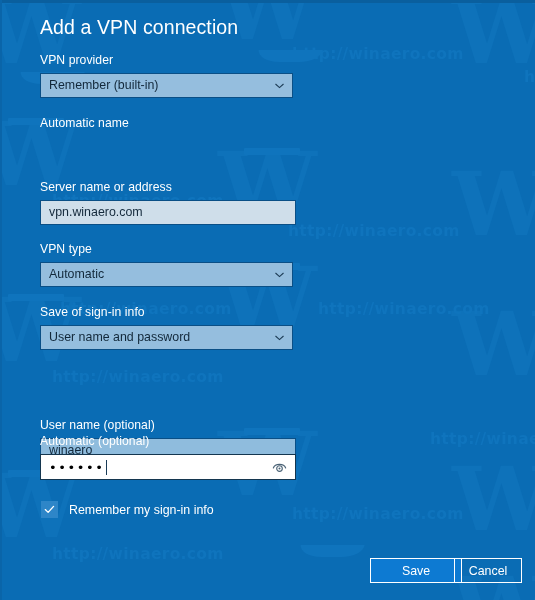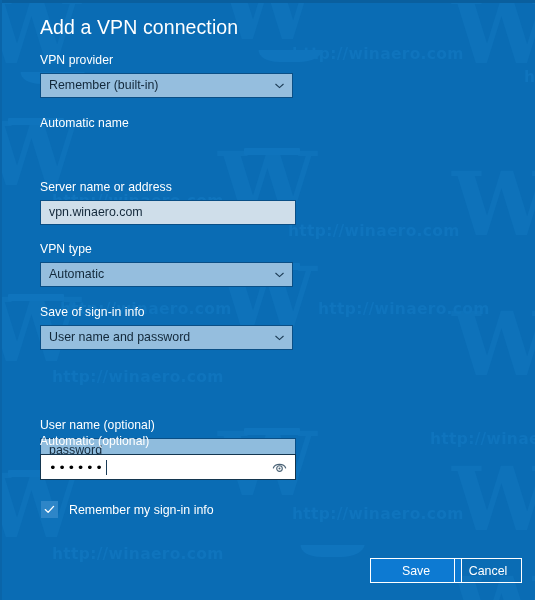--- a/index.html
+++ b/index.html
@@ -357,21 +357,21 @@
           <svg viewBox="0 0 11 11" width="11" height="11">
               <path d="M1.5 4 L5.5 7.6 L9.5 4" fill="none" stroke="#1d3c55" stroke-width="1.1"></path>
             </svg>
         </span>
       </div>
     </div>
 
     <div class="field" style="top:370px;margin-top:48px;">
       <div class="field-label">User name (optional)</div>
       <div class="textinput steel">
-        <span class="ti-text">password</span>
+        <span class="ti-text">winaero</span>
       </div>
     </div>
 
     <div class="field" style="top:434px;">
       <div class="field-label">Automatic (optional)</div>
       <div class="pwinput">
         <span class="pw-dots">••••••</span>
         <span class="pw-caret"></span>
         <span class="reveal-icon">
           <svg viewBox="0 0 16 15" width="15" height="14">

